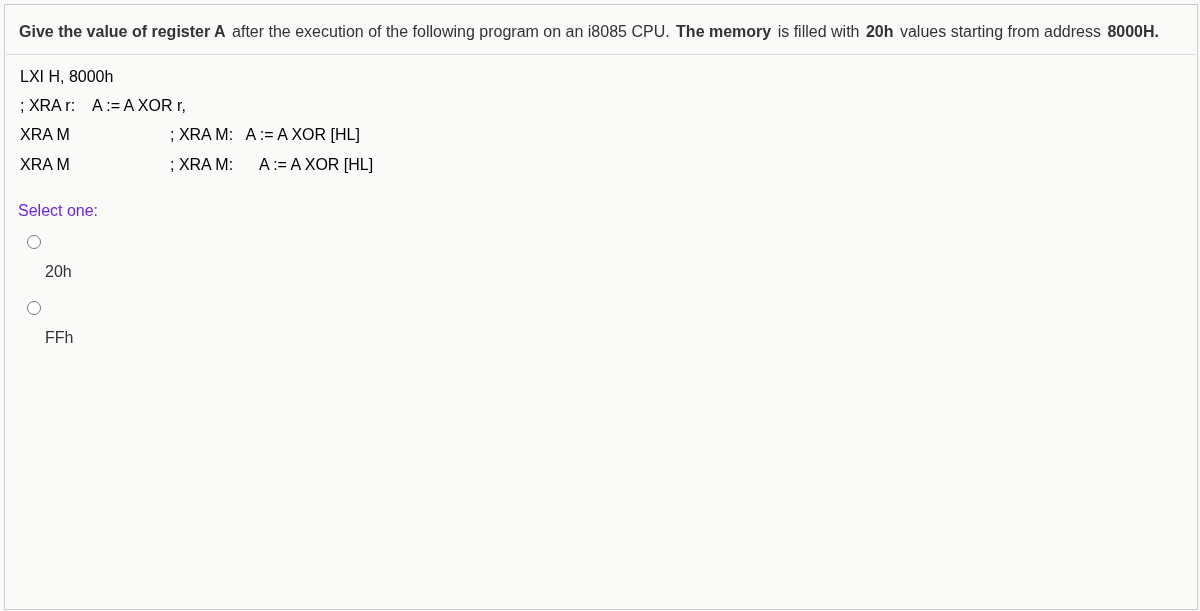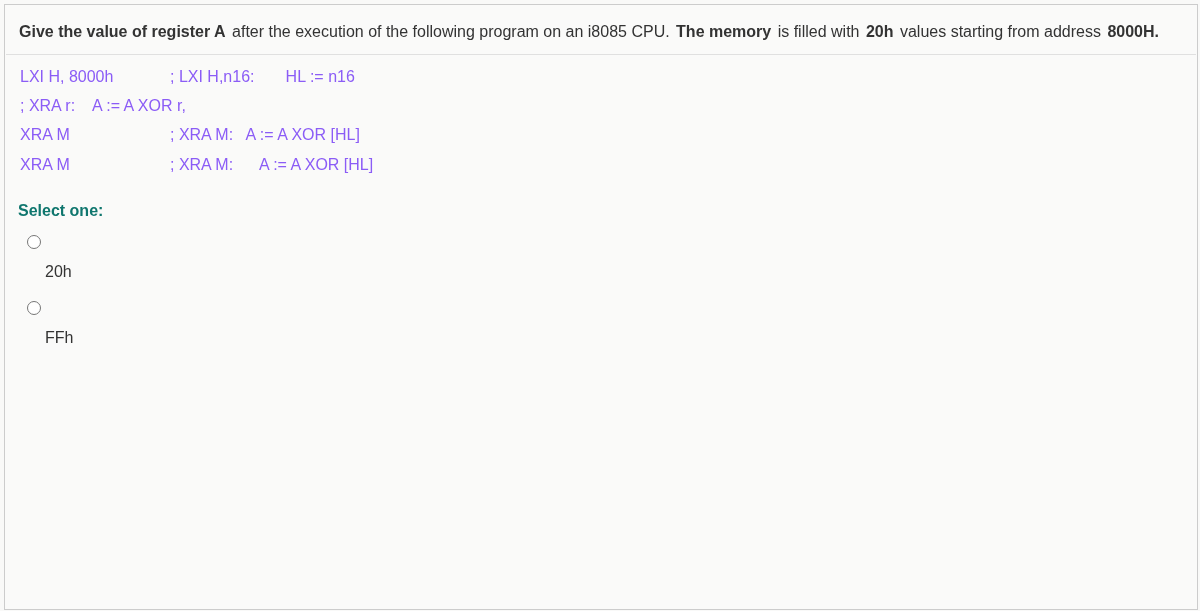--- a/index.html
+++ b/index.html
@@ -19,30 +19,29 @@
     }
     .prompt {
       padding: 14px 12px 10px 12px;
       border-bottom: 1px solid #e0e0e0;
       color: #333;
       line-height: 1.5;
     }
     .prompt strong { font-weight: 700; }
     .code-block {
       padding: 8px 12px 4px 12px;
-      color: #8b5cf6;
+      color: #000000;
       line-height: 1.55;
     }
     .code-line { display: flex; }
     .col1 { width: 150px; }
     .col2 { white-space: pre; }
     .select-label {
       padding: 18px 12px 4px 12px;
-      color: #0f766e;
-      font-weight: bold;
+      color: #6d28d9;
     }
     .options {
       padding: 6px 12px;
     }
     .option {
       margin-bottom: 14px;
     }
     .radio-wrap {
       padding: 4px 8px;
     }
@@ -59,21 +58,20 @@
 <body>
 
 <div class="container">
   <div class="prompt">
     <strong>Give the value of register A</strong><span> after the execution of the following program on an i8085 CPU. </span><strong>The memory</strong><span> is filled with </span><strong>20h</strong><span> values starting from address </span><strong>8000H.</strong>
   </div>
 
   <div class="code-block">
     <div class="code-line">
       <span class="col1">LXI H, 8000h</span>
-      <span class="col2">; LXI H,n16:       HL := n16</span>
     </div>
     <div class="code-line">
       <span class="col2">; XRA r:    A := A XOR r,</span>
     </div>
     <div class="code-line">
       <span class="col1">XRA M</span>
       <span class="col2">; XRA M:   A := A XOR [HL]</span>
     </div>
     <div class="code-line">
     </div>

